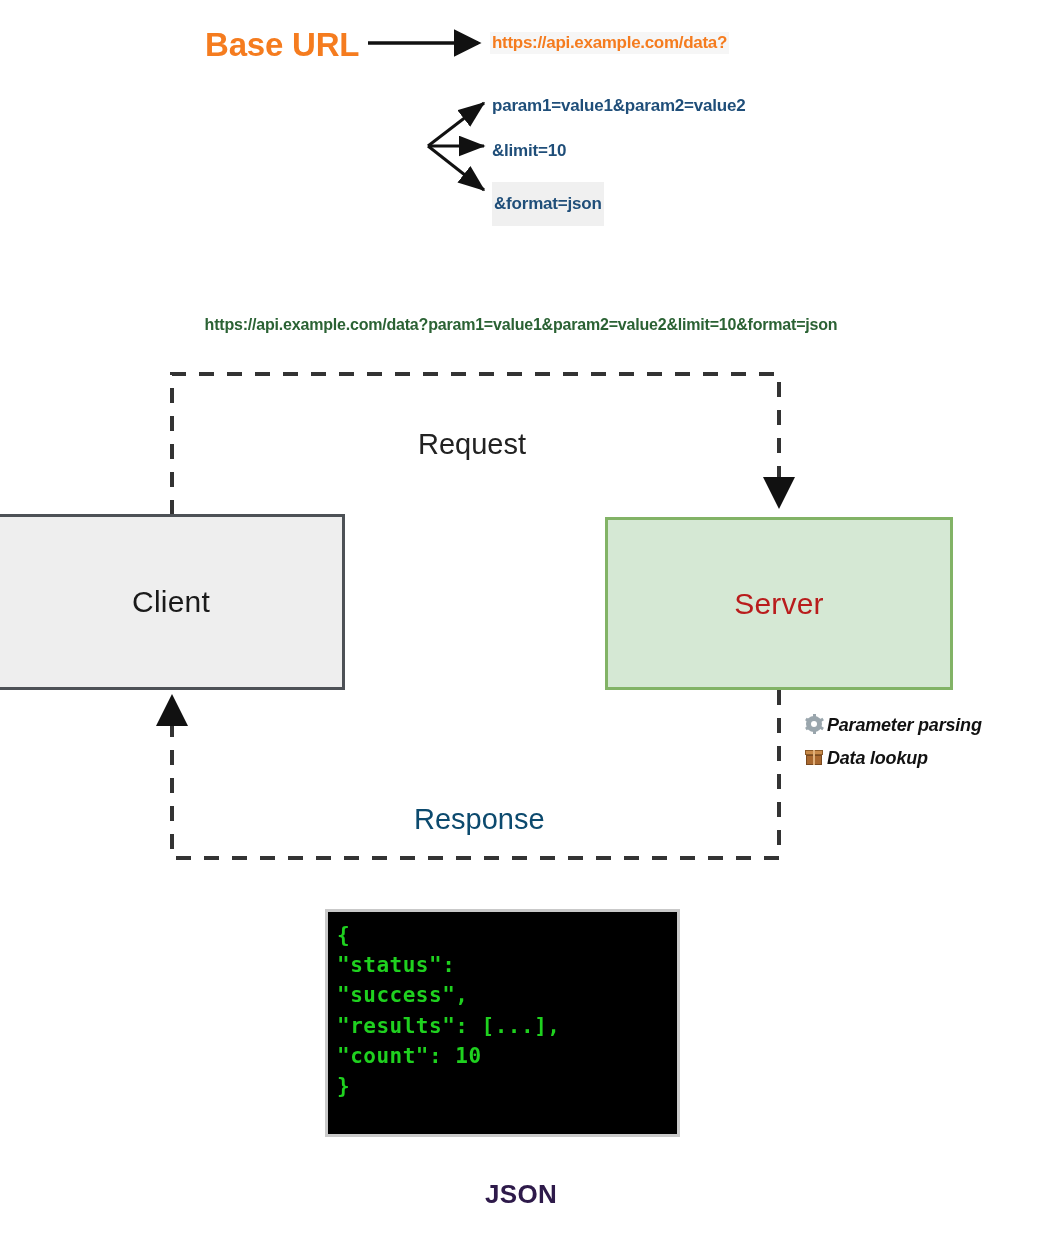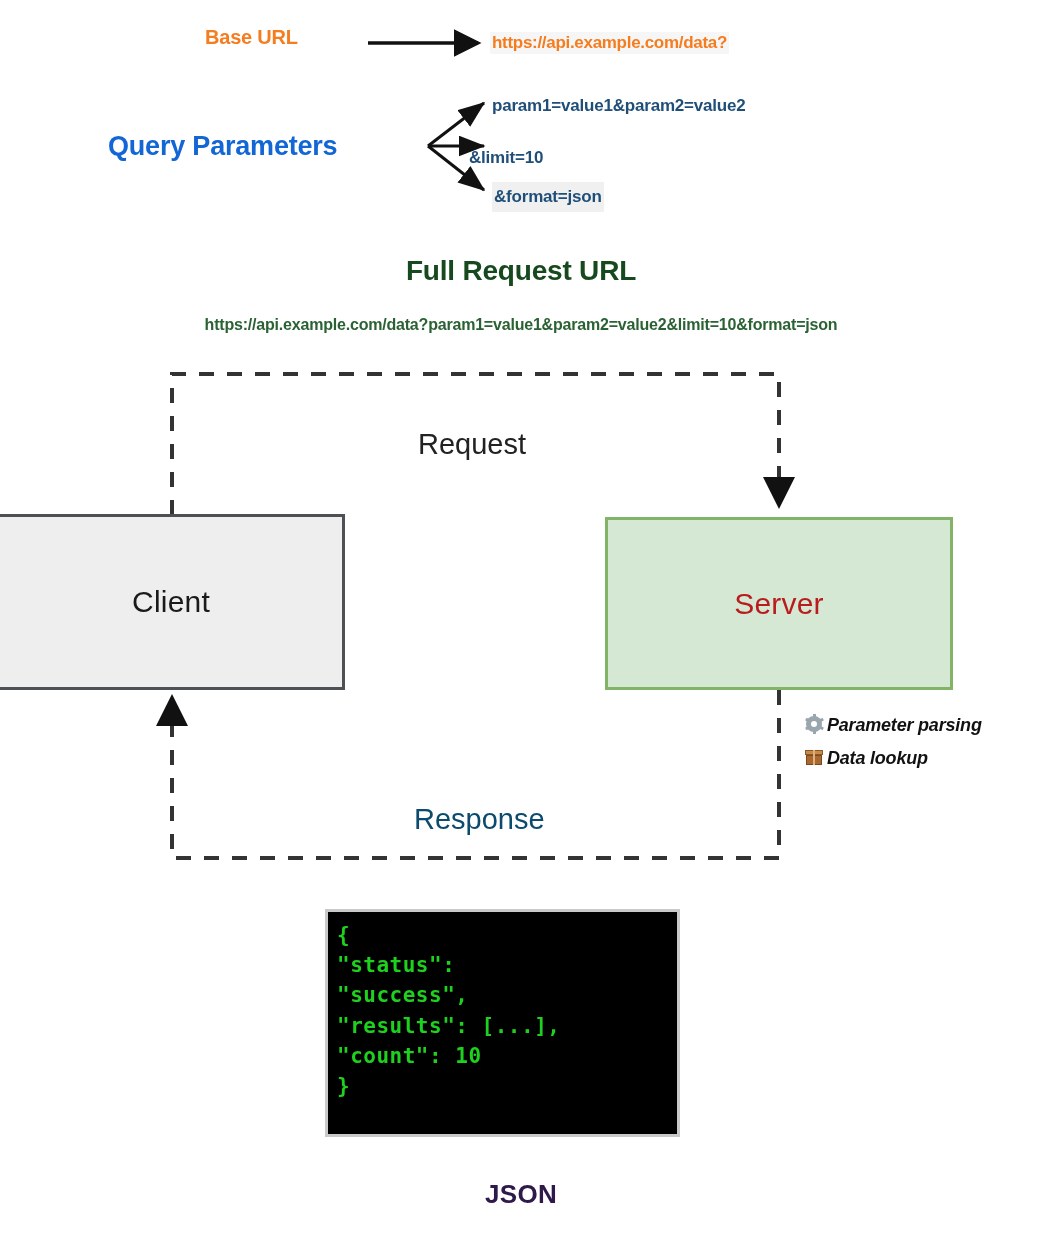--- a/index.html
+++ b/index.html
@@ -17,21 +17,21 @@
     width: 1042px;
     height: 1237px;
     background: #ffffff;
     overflow: hidden;
   }
   .abs { position: absolute; }
 
   
   #base-url-label {
     left: 205px; top: 26px;
-    font-size: 20px;
+    font-size: 33px;
     font-weight: bold;
     color: #f57c1f;
     letter-spacing: -0.2px;
     white-space: nowrap;
   }
   #base-url-value {
     left: 490px; top: 32px;
     font-size: 17px;
     font-weight: bold;
     color: #f57c1f;
@@ -52,22 +52,22 @@
     white-space: nowrap;
   }
   .param-line {
     font-size: 17px;
     font-weight: bold;
     color: #1f4e79;
     white-space: nowrap;
     letter-spacing: -0.2px;
   }
   #param-0 { left: 492px; top: 96px; text-align: center; }
-  #param-1 { left: 469px; top: 141px; margin-top: 7px; }
-  #param-2 { left: 492px; top: 182px; background: #f0f0f0; padding: 5px 2px; }
+  #param-1 { left: 492px; top: 141px; }
+  #param-2 { left: 492px; top: 182px; background: #f0f0f0; padding: 12px 2px; }
 
   
   #full-url-title {
     left: 0; top: 255px;
     width: 1042px;
     text-align: center;
     font-size: 28px;
     font-weight: bold;
     color: #17491f;
     letter-spacing: -0.2px;
@@ -269,26 +269,24 @@
     <line x1="428" y1="146" x2="484" y2="190" stroke="#111111" stroke-width="3" marker-end="url(#arrowhead)"></line>
 
     <path d="M 172,515 L 172,374 L 779,374 L 779,505" fill="none" stroke="#333333" stroke-width="4" stroke-dasharray="15 13" marker-end="url(#arrowhead-big)"></path>
 
     <path d="M 779,690 L 779,858 L 172,858 L 172,698" fill="none" stroke="#333333" stroke-width="4" stroke-dasharray="15 13" marker-end="url(#arrowhead-big)"></path>
   </svg>
 
   <div class="abs" id="base-url-label">Base URL</div>
   <div class="abs" id="base-url-value">https://api.example.com/data?</div>
 
-  <div class="abs" id="query-params-label">Query Parameters</div>
   <div class="abs param-line" id="param-0">param1=value1&amp;param2=value2</div>
   <div class="abs param-line" id="param-1">&amp;limit=10</div>
   <div class="abs param-line" id="param-2">&amp;format=json</div>
 
-  <div class="abs" id="full-url-title">Full Request URL</div>
   <div class="abs" id="full-url-value">https://api.example.com/data?param1=value1&amp;param2=value2&amp;limit=10&amp;format=json</div>
 
   <div class="abs" id="client-box">
     <span id="client-label">Client</span>
   </div>
 
   <div class="abs" id="server-box">
     <span id="server-label">Server</span>
   </div>
 

